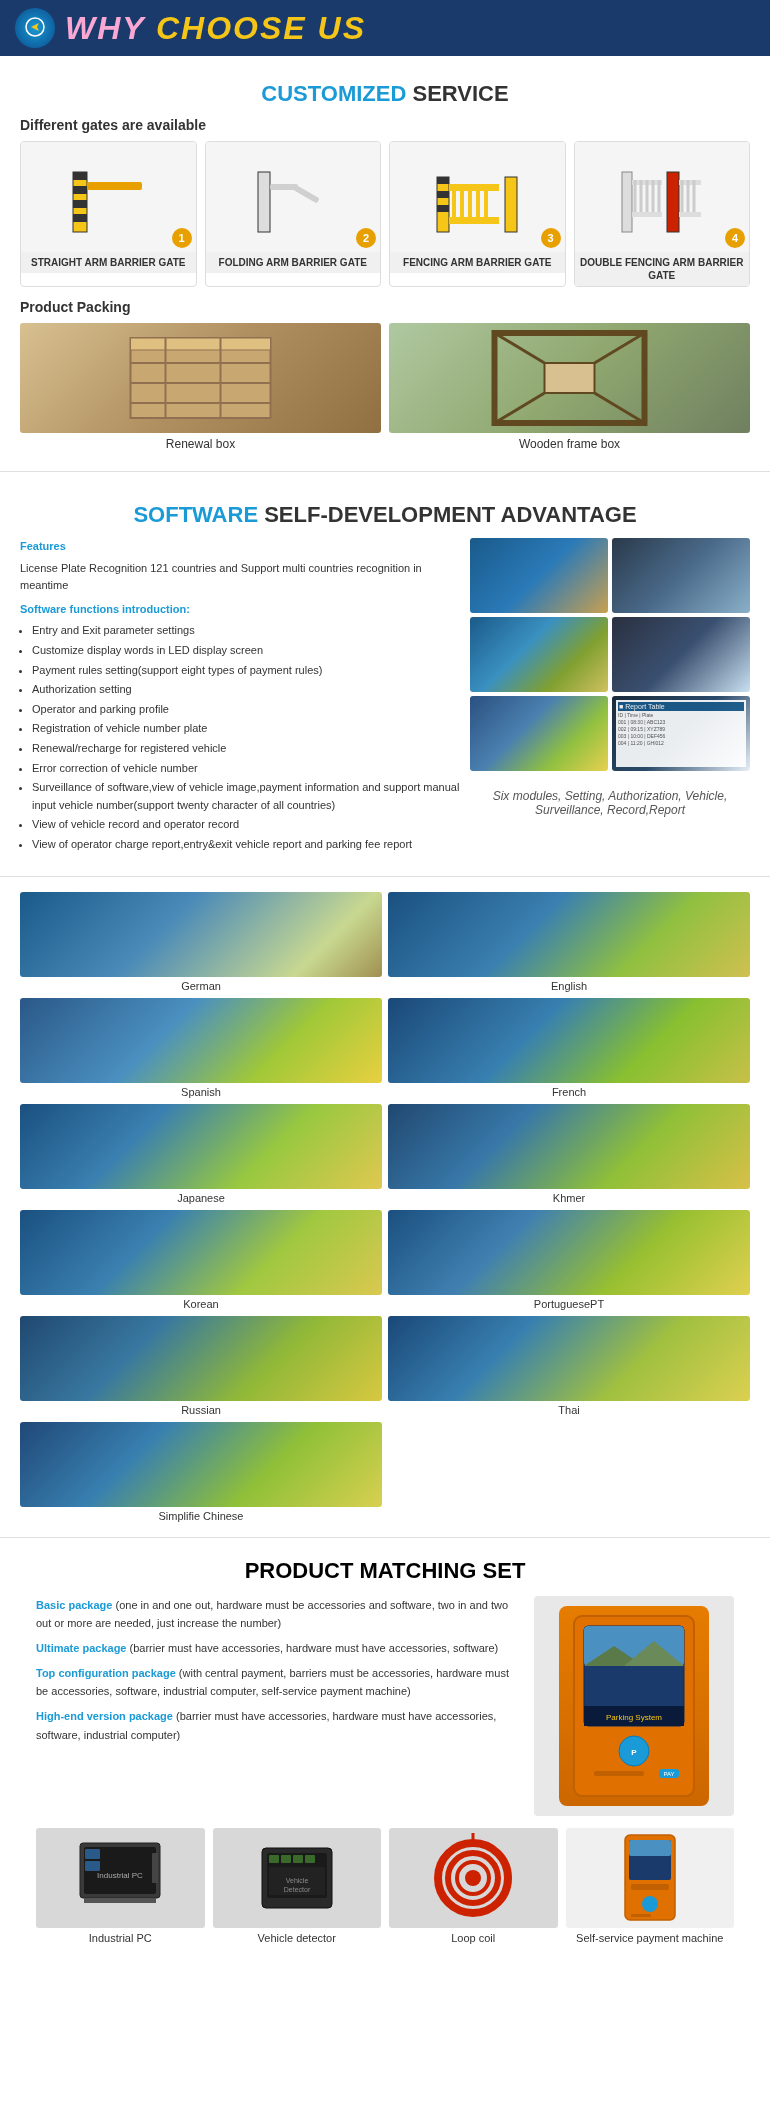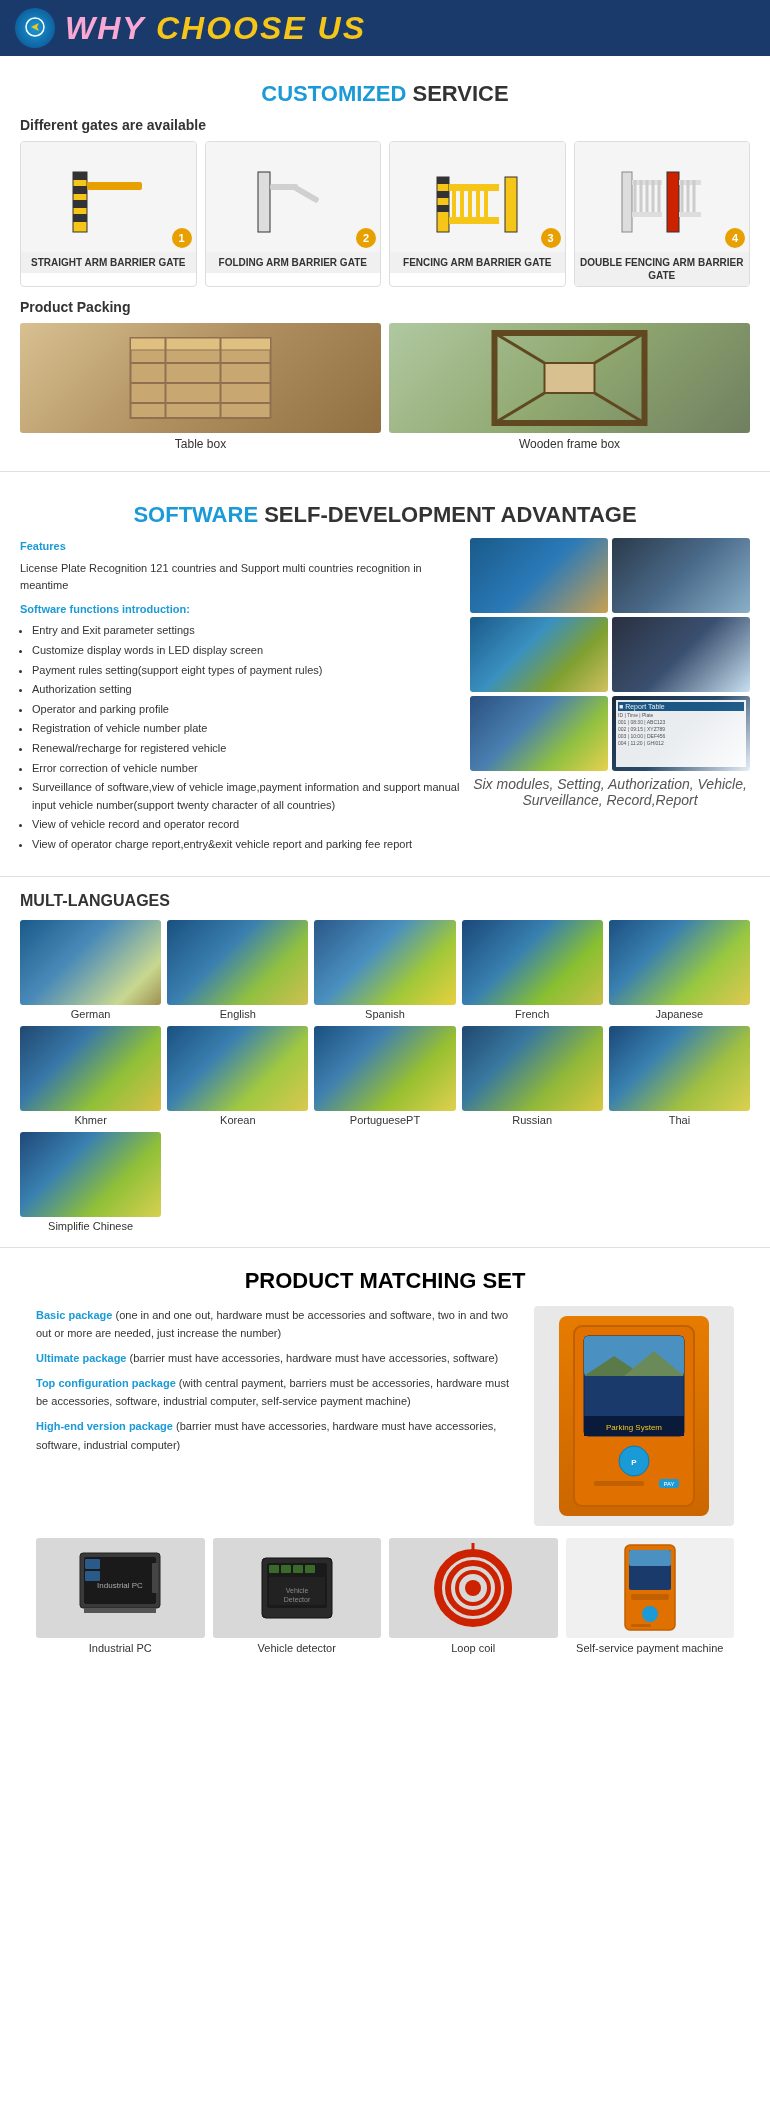--- a/index.html
+++ b/index.html
@@ -36,26 +36,26 @@
 
     .software-content { display: flex; gap: 10px; }
     .software-text { flex: 1; font-size: 11px; color: #333; line-height: 1.6; }
     .software-text .features-label { color: #1a9ad6; font-weight: 700; margin-bottom: 4px; }
     .software-text .intro-label { color: #1a9ad6; font-weight: 700; margin: 6px 0 4px; }
     .software-text ul { padding-left: 12px; }
     .software-text ul li { margin-bottom: 2px; list-style: disc; }
     .software-screenshots { width: 280px; flex-shrink: 0; }
     .screenshot-grid { display: grid; grid-template-columns: 1fr 1fr; gap: 4px; }
     .screenshot-item { height: 75px; background: #c8d8e8; border-radius: 3px; display: flex; align-items: center; justify-content: center; font-size: 9px; color: #666; overflow: hidden; }
-    .screenshot-caption { font-size: 14px; color: #555; text-align: center; margin-top: 5px; font-style: italic; }
+    .screenshot-caption { font-size: 12px; color: #555; text-align: center; margin-top: 18px; font-style: italic; }
 
     
     .lang-section { padding: 10px 20px; }
     .lang-title { font-size: 16px; font-weight: 700; color: #333; margin-bottom: 10px; }
-    .lang-grid { display: grid; grid-template-columns: repeat(5, 1fr); gap: 6px; }
+    .lang-grid { display: grid; grid-template-columns: repeat(2, 1fr); gap: 6px; }
     .lang-item { text-align: center; }
     .lang-img { width: 100%; height: 85px; background: #b0c8d8; border-radius: 3px; display: flex; align-items: center; justify-content: center; font-size: 9px; color: #555; }
     .lang-label { font-size: 11px; color: #333; margin-top: 3px; }
 
     
     .matching-section { padding: 15px 36px; }
     .matching-title { text-align: center; font-size: 22px; font-weight: 700; margin-bottom: 12px; }
     .matching-content { display: flex; gap: 12px; justify-content: flex-end; }
     .matching-text { flex: 1; font-size: 11px; line-height: 1.7; color: #333; }
     .matching-text .pkg-title { color: #1a9ad6; font-weight: 700; }
@@ -187,21 +187,21 @@
         <svg width="100%" height="100%" viewBox="0 0 170 110">
           <rect x="15" y="15" width="140" height="80" fill="#c8a870" stroke="#907050" stroke-width="2"></rect>
           <rect x="15" y="15" width="140" height="12" fill="#e0c080" stroke="#907050" stroke-width="1"></rect>
           <line x1="15" y1="40" x2="155" y2="40" stroke="#907050" stroke-width="2"></line>
           <line x1="15" y1="60" x2="155" y2="60" stroke="#907050" stroke-width="2"></line>
           <line x1="15" y1="80" x2="155" y2="80" stroke="#907050" stroke-width="2"></line>
           <line x1="50" y1="15" x2="50" y2="95" stroke="#907050" stroke-width="2"></line>
           <line x1="105" y1="15" x2="105" y2="95" stroke="#907050" stroke-width="2"></line>
         </svg>
       </div>
-      <div class="packing-label">Table box</div>
+      <div class="packing-label">Renewal box</div>
     </div>
     <div class="packing-item">
       <div class="packing-img" style="background: linear-gradient(135deg, #b0c8a0, #90a870, #708060);">
         <svg width="100%" height="100%" viewBox="0 0 170 110">
 
           <rect x="10" y="10" width="150" height="90" fill="none" stroke="#604820" stroke-width="6"></rect>
           <line x1="10" y1="10" x2="60" y2="40" stroke="#604820" stroke-width="3"></line>
           <line x1="160" y1="10" x2="110" y2="40" stroke="#604820" stroke-width="3"></line>
           <line x1="10" y1="100" x2="60" y2="70" stroke="#604820" stroke-width="3"></line>
           <line x1="160" y1="100" x2="110" y2="70" stroke="#604820" stroke-width="3"></line>
@@ -265,21 +265,20 @@
         </div>
       </div>
       <div class="screenshot-caption">Six modules, Setting, Authorization, Vehicle, Surveillance, Record,Report</div>
     </div>
   </div>
 </div>
 
 <hr class="divider">
 
 <div class="lang-section">
-  <div class="lang-title">MULT-LANGUAGES</div>
   <div class="lang-grid">
 
     <div class="lang-item">
       <div class="lang-img lang-ss"></div>
       <div class="lang-label">German</div>
     </div>
     <div class="lang-item">
       <div class="lang-img" style="background: linear-gradient(135deg, #1a5080, #3a80b0 40%, #90c040, #d0c050);"></div>
       <div class="lang-label">English</div>
     </div>

